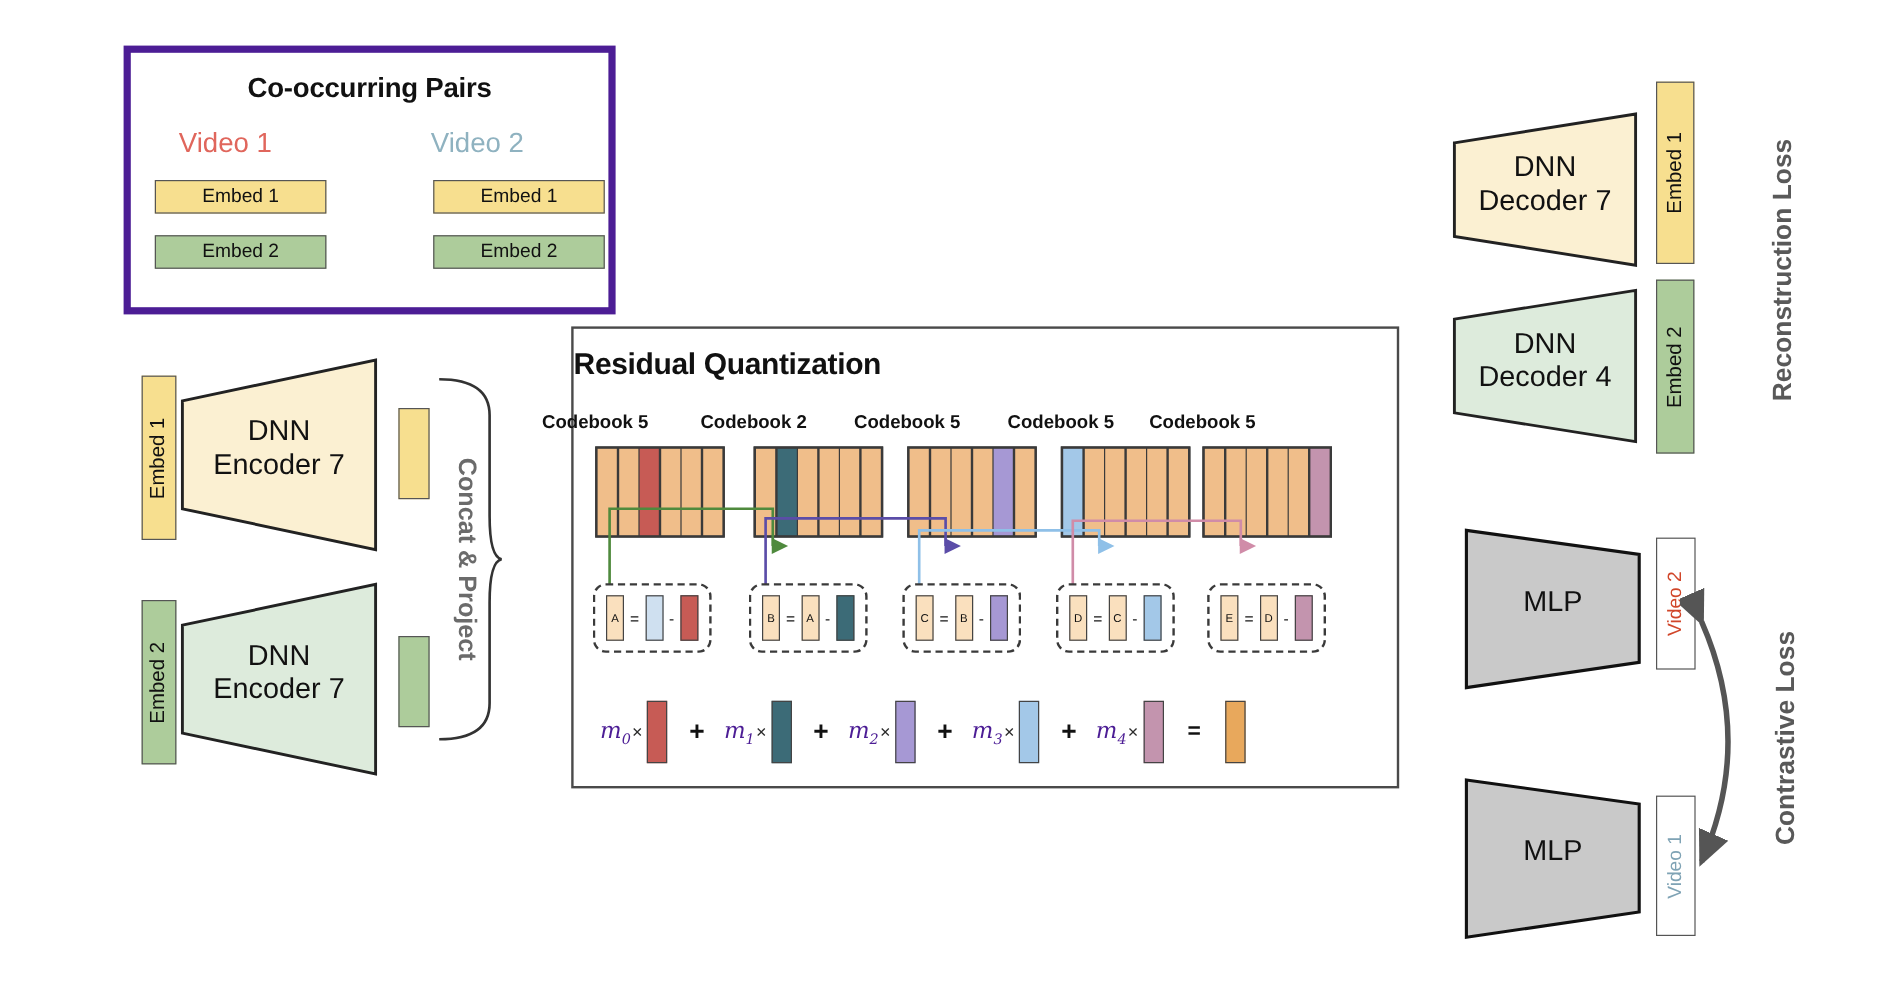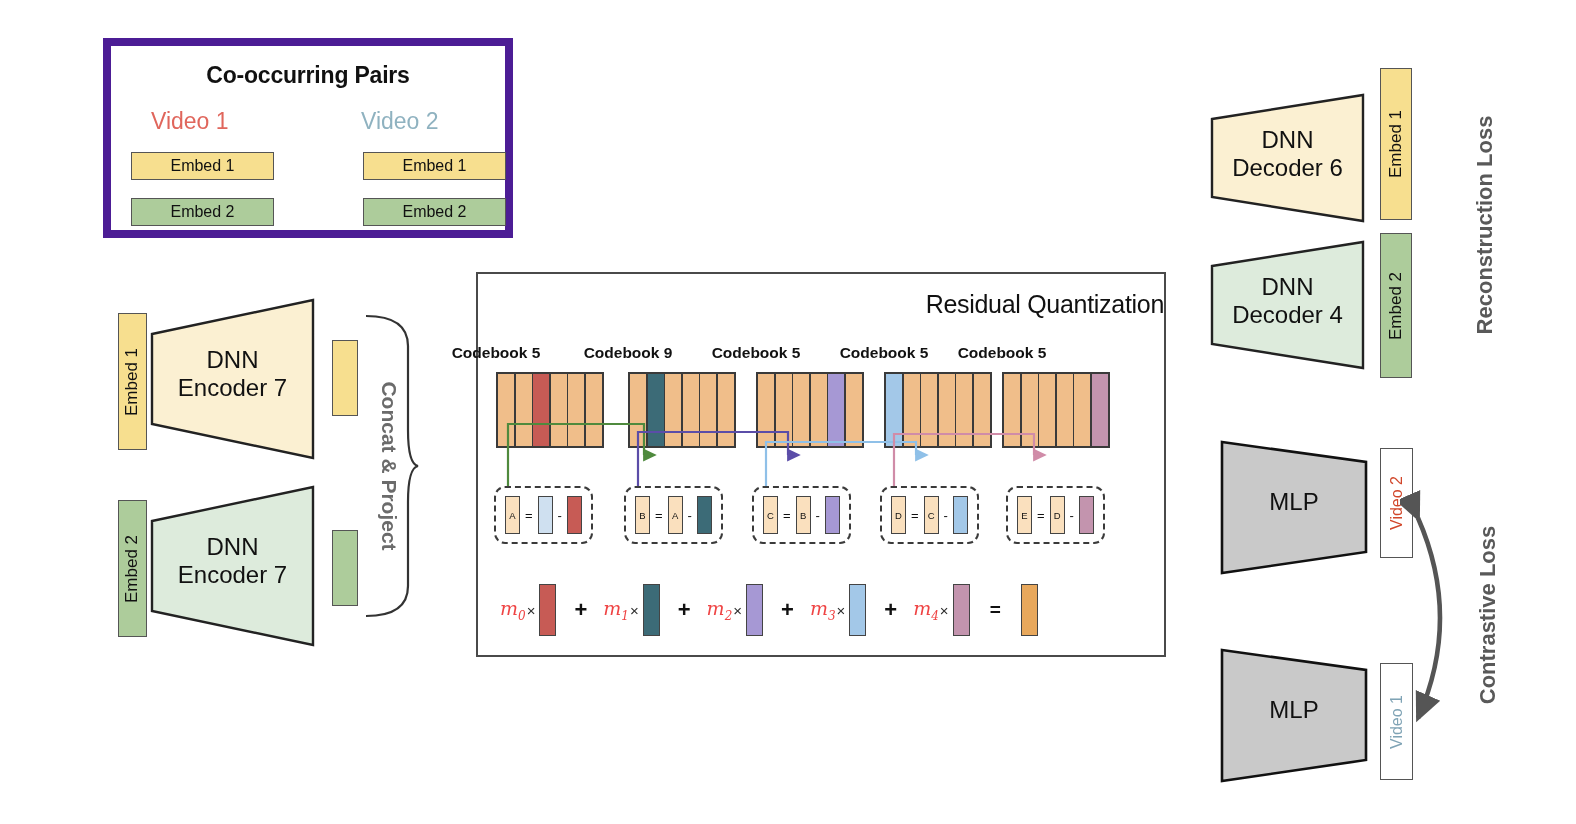--- a/index.html
+++ b/index.html
@@ -12,22 +12,22 @@
     position: relative;
     width: 1576px;
     height: 824px;
     background: #ffffff;
     overflow: hidden;
   }
   .abs { position: absolute; }
 
   
   #pairs-panel {
-    left: 103px; top: 38px; width: 410px; height: 200px;
-    border: 8px solid #4c1d95; background: #fff;
+    left: 103px; top: 38px; width: 410px; height: 224px;
+    border: 6px solid #4c1d95; background: #fff;
   }
   #pairs-title {
     position: absolute; left: 0; top: 16px; width: 100%;
     text-align: center; font-size: 23px; font-weight: bold; color: #111;
     letter-spacing: -0.2px;
   }
   .video-label {
     position: absolute; font-size: 23px; font-weight: normal;
   }
   #pairs-video1-label { left: 40px; top: 62px; color: #E0665C; }
@@ -79,21 +79,21 @@
     font-size: 21px; font-weight: bold; color: #6b6b6b;
   }
 
   
   #rq-panel {
     left: 476px; top: 272px; width: 690px; height: 385px;
     border: 2px solid #4a4a4a; background: #fff;
   }
   #rq-title {
     position: absolute; left: 0; top: 16px; width: 100%;
-    text-align: right; font-size: 25px; font-weight: normal; color: #111;
+    text-align: left; font-size: 25px; font-weight: bold; color: #111;
     letter-spacing: -0.3px;
   }
   .cb-group { position: absolute; top: 70px; }
   .cb-label {
     position: absolute; top: 0; left: 50%; transform: translateX(-50%);
     white-space: nowrap; font-size: 15.5px; font-weight: bold; color: #111;
   }
   .cb-cells {
     position: absolute; top: 28px; left: 0;
     display: flex; border: 2px solid #3a3a3a; background: #3a3a3a;
@@ -112,21 +112,21 @@
     display: flex; align-items: center; justify-content: center;
     font-size: 9.5px; color: #111; background: #FAE0BE;
   }
   .res-op { font-size: 13px; color: #111; font-weight: normal; }
 
   .sum-row { position: absolute; left: 22px; top: 310px;
     display: flex; align-items: center; }
   .sum-term { display: flex; align-items: center; }
   .sum-coef {
     font-family: "DejaVu Serif", serif; font-style: italic;
-    font-size: 19px; color: #ef4444; white-space: nowrap;
+    font-size: 19px; color: #4c1d95; white-space: nowrap;
   }
   .sum-coef sub { font-size: 12px; font-style: italic; }
   .sum-times { font-size: 15px; color: #2c2c2c; margin: 0 2px 0 1px; }
   .sum-bar {
     width: 17px; height: 52px; border: 1.6px solid #444; margin: 0 2px;
   }
   .sum-plus { font-size: 22px; font-weight: bold; color: #111; margin: 0 16px; }
   .sum-eq { font-size: 19px; font-weight: bold; color: #111; margin: 0 18px; }
 
   
@@ -237,21 +237,21 @@
           <div class="cb-cells">
             <div class="cb-cell" style="background: rgb(240, 190, 138);"></div>
             <div class="cb-cell" style="background: rgb(240, 190, 138);"></div>
             <div class="cb-cell" style="background: rgb(199, 91, 85);"></div>
             <div class="cb-cell" style="background: rgb(240, 190, 138);"></div>
             <div class="cb-cell" style="background: rgb(240, 190, 138);"></div>
             <div class="cb-cell" style="background: rgb(240, 190, 138);"></div>
           </div>
         </div>
         <div class="cb-group" style="left: 150px;">
-          <div class="cb-label">Codebook 9</div>
+          <div class="cb-label">Codebook 2</div>
           <div class="cb-cells">
             <div class="cb-cell" style="background: rgb(240, 190, 138);"></div>
             <div class="cb-cell" style="background: rgb(60, 107, 119);"></div>
             <div class="cb-cell" style="background: rgb(240, 190, 138);"></div>
             <div class="cb-cell" style="background: rgb(240, 190, 138);"></div>
             <div class="cb-cell" style="background: rgb(240, 190, 138);"></div>
             <div class="cb-cell" style="background: rgb(240, 190, 138);"></div>
           </div>
         </div>
         <div class="cb-group" style="left: 278px;">
@@ -379,21 +379,21 @@
         <div class="sum-bar" style="background: rgb(232, 168, 92);"></div>
       </div>
   </div>
 
   <div class="trap" id="dec1-trap">
     <svg width="155" height="130" viewBox="0 0 155 130">
       <polygon points="2,26 153,2 153,128 2,104" fill="#FBF0D2" stroke="#222" stroke-width="2.4"></polygon>
     </svg>
     <div class="trap-label">
       <div>DNN</div>
-      <div>Decoder 6</div>
+      <div>Decoder 7</div>
     </div>
   </div>
   <div class="trap" id="dec2-trap">
     <svg width="155" height="130" viewBox="0 0 155 130">
       <polygon points="2,26 153,2 153,128 2,104" fill="#DDEBDC" stroke="#222" stroke-width="2.4"></polygon>
     </svg>
     <div class="trap-label">
       <div>DNN</div>
       <div>Decoder 4</div>
     </div>

